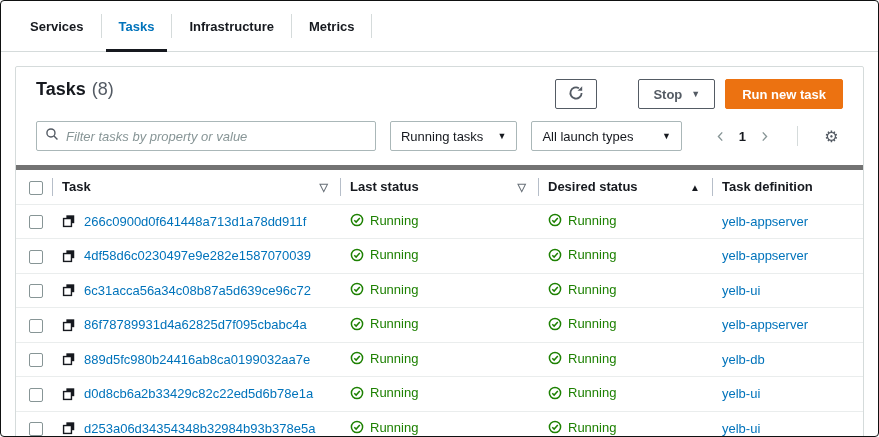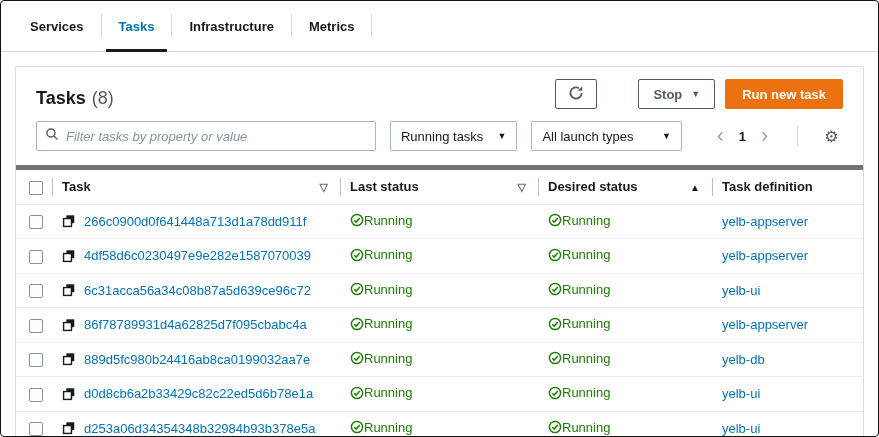--- a/index.html
+++ b/index.html
@@ -31,21 +31,21 @@
     height: 3px; background: #16191f;
   }
   .tab-divider { width: 1px; height: 24px; background: #d5dbdb; align-self: center; }
 
   
   .panel {
     margin: 14px 14px 0 14px;
     border: 1px solid #d5dbdb; border-radius: 2px; background: #fff;
   }
   .panel-header {
-    display: flex; justify-content: space-between; align-items: flex-end;
+    display: flex; justify-content: space-between; align-items: flex-start;
     padding: 12px 20px 10px 20px;
   }
   .panel-title { font-size: 18px; font-weight: 700; color: #16191f; }
   .panel-count { font-size: 18px; font-weight: 400; color: #545b64; margin-left: 6px; }
   .toolbar { display: flex; align-items: center; gap: 10px; }
   .btn {
     height: 30px; display: inline-flex; align-items: center; justify-content: center;
     border-radius: 2px; font-size: 13px; font-weight: 700; cursor: pointer;
     background: #fff; border: 1px solid #545b64; color: #545b64;
   }
@@ -105,21 +105,21 @@
   .col-desired { width: 174px; }
   .checkbox {
     display: inline-block; width: 14px; height: 14px;
     border: 1px solid #879596; border-radius: 2px; background: #fff; cursor: pointer;
     vertical-align: middle;
   }
   td.cell-select, th.col-select { padding-left: 13px; }
   .task-cell { display: flex; align-items: center; gap: 8px; }
   .copy-btn { display: inline-flex; cursor: pointer; flex: none; }
   a.link { color: #0073bb; text-decoration: none; cursor: pointer; }
-  .status { display: inline-flex; align-items: center; color: #1d8102; }
+  .status { display: inline-flex; align-items: center; gap: 6px; color: #1d8102; }
 </style>
 </head>
 <body>
 
 <div class="screen">
 
   <div class="tabbar">
       <div class="tab">Services</div>
       <span class="tab-divider"></span>
       <div class="tab active">Tasks</div>

